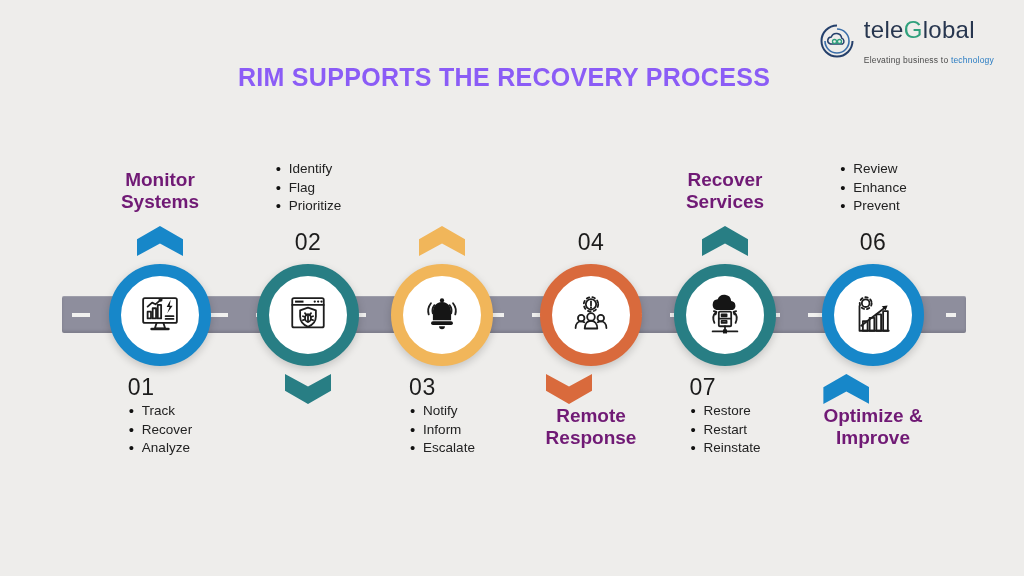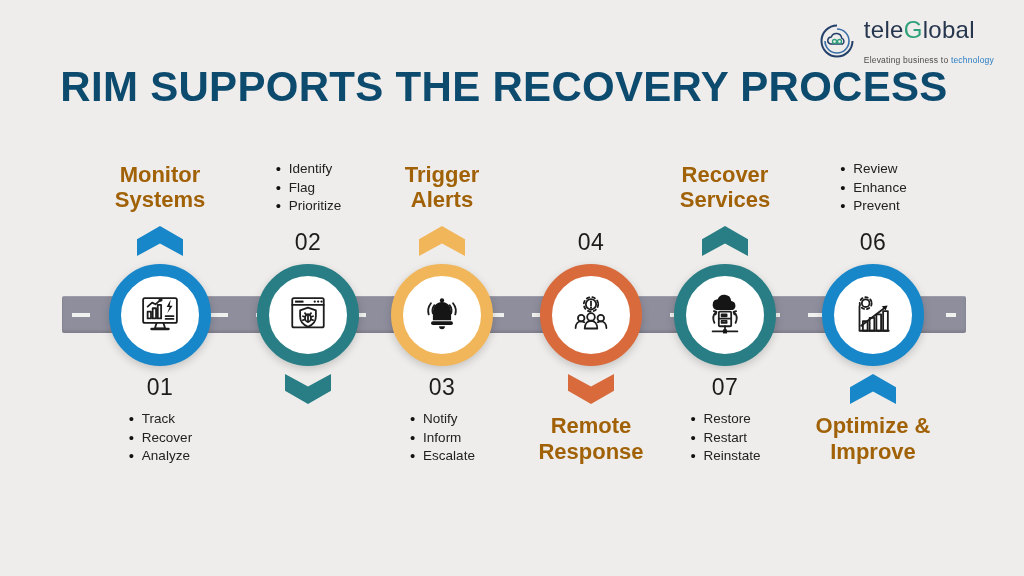--- a/index.html
+++ b/index.html
@@ -18,46 +18,46 @@
   .logo-mark { width:38px; height:38px; }
   .logo-text { display:flex; flex-direction:column; line-height:1; }
   .wordmark { font-size:24px; font-weight:400; color:#27364f; letter-spacing:.3px; }
   .wordmark .g { color:#2fa07c; font-weight:500; }
   .tagline { font-size:8.5px; margin-top:14px; color:#4b4b4b; letter-spacing:.2px; }
   .tagline .hl { color:#2a7cc2; }
 
   
   .main-title {
     position:absolute; top:63px; left:0; right:16px;
-    text-align:center; font-size:42px; font-weight:800;
-    color:#0c4a6e; letter-spacing:.3px;
+    text-align:center; font-size:25px; font-weight:800;
+    color:#8b5cf6; letter-spacing:.3px;
   }
 
   
   .road {
     position:absolute; top:296px; left:62px; right:58px; height:37px;
     background:#8e8e9d; z-index:1; border-radius:2px;
     box-shadow: inset 0 1px 0 rgba(255,255,255,.15), inset 0 -2px 3px rgba(0,0,0,.12);
   }
   .road-dashes {
     position:absolute; left:10px; right:10px; top:50%; height:4px; margin-top:-2px;
     background:repeating-linear-gradient(90deg,#f6f6f4 0 18px, transparent 18px 46px);
     opacity:.95;
   }
 
   
   .col {
     position:absolute; top:142px; width:156px; transform:translateX(-50%);
     display:flex; flex-direction:column; align-items:center; z-index:2;
   }
   .tz { height:114px; display:flex; flex-direction:column; justify-content:flex-end; align-items:center; gap:13px; }
-  .bz { margin-top:8px; display:flex; flex-direction:column; align-items:center; gap:9px; }
+  .bz { margin-top:8px; display:flex; flex-direction:column; gap:1px; }
 
   .step-title {
-    font-size:22px; font-weight:700; color:#a16207; text-align:center;
+    font-size:19px; font-weight:700; color:#701a75; text-align:center;
     line-height:1.16; white-space:pre-line;
   }
   .num { font-size:23px; font-weight:500; color:#1c1c1c; letter-spacing:.5px; }
 
   .bullets ul { list-style:none; text-align:left; }
   .bullets li { font-size:13.5px; color:#222; line-height:1.38; padding-left:14px; position:relative; }
   .bullets li::before { content:"•"; position:absolute; left:1px; top:-1px; font-size:15px; color:#111; }
 
   .chev { width:46px; height:30px; background:var(--c,#1787c9);
     clip-path:polygon(50% 0,100% 44%,100% 100%,50% 58%,0 100%,0 44%); }
@@ -162,22 +162,20 @@
         <line x1="26.6" y1="28" x2="28.5" y2="28.6"></line>
       </svg>
     </div>
     <div class="bz">
       <div class="chev down" style="--c: #287e84;"></div>
     </div>
   </div>
 
   <div class="col" style="left:442px">
     <div class="tz">
-      <div class="step-title">Trigger
-Alerts</div>
       <div class="chev up" style="--c: #f1b65a;"></div>
     </div>
     <div class="ring" style="--c: #f1b65a;">
       <svg class="ic" viewBox="0 0 48 48">
         <path class="fill" d="M24 12.5 c-5.6 0 -8.1 4.6 -8.1 9.6 v6.6 h16.2 v-6.6 c0 -5 -2.5 -9.6 -8.1 -9.6 z"></path>
         <circle class="fill" cx="24" cy="11" r="1.9"></circle>
         <rect class="fill" x="14.3" y="29.6" width="19.4" height="3.3" rx="1.6"></rect>
         <path class="fill" d="M21.4 34 a2.6 2.6 0 0 0 5.2 0 z"></path>
         <path d="M14.2 13.5 q-3.6 4.6 -2 10"></path>
         <path d="M17.3 15.2 q-2.6 3.4 -1.5 7.3"></path>

